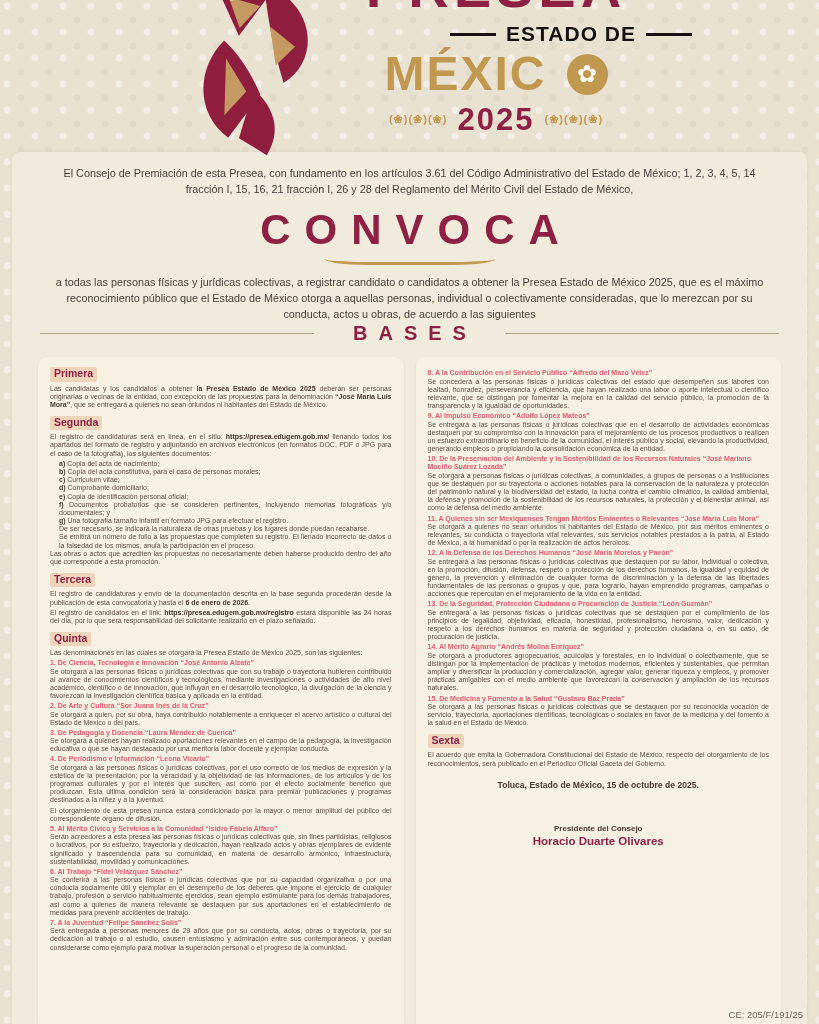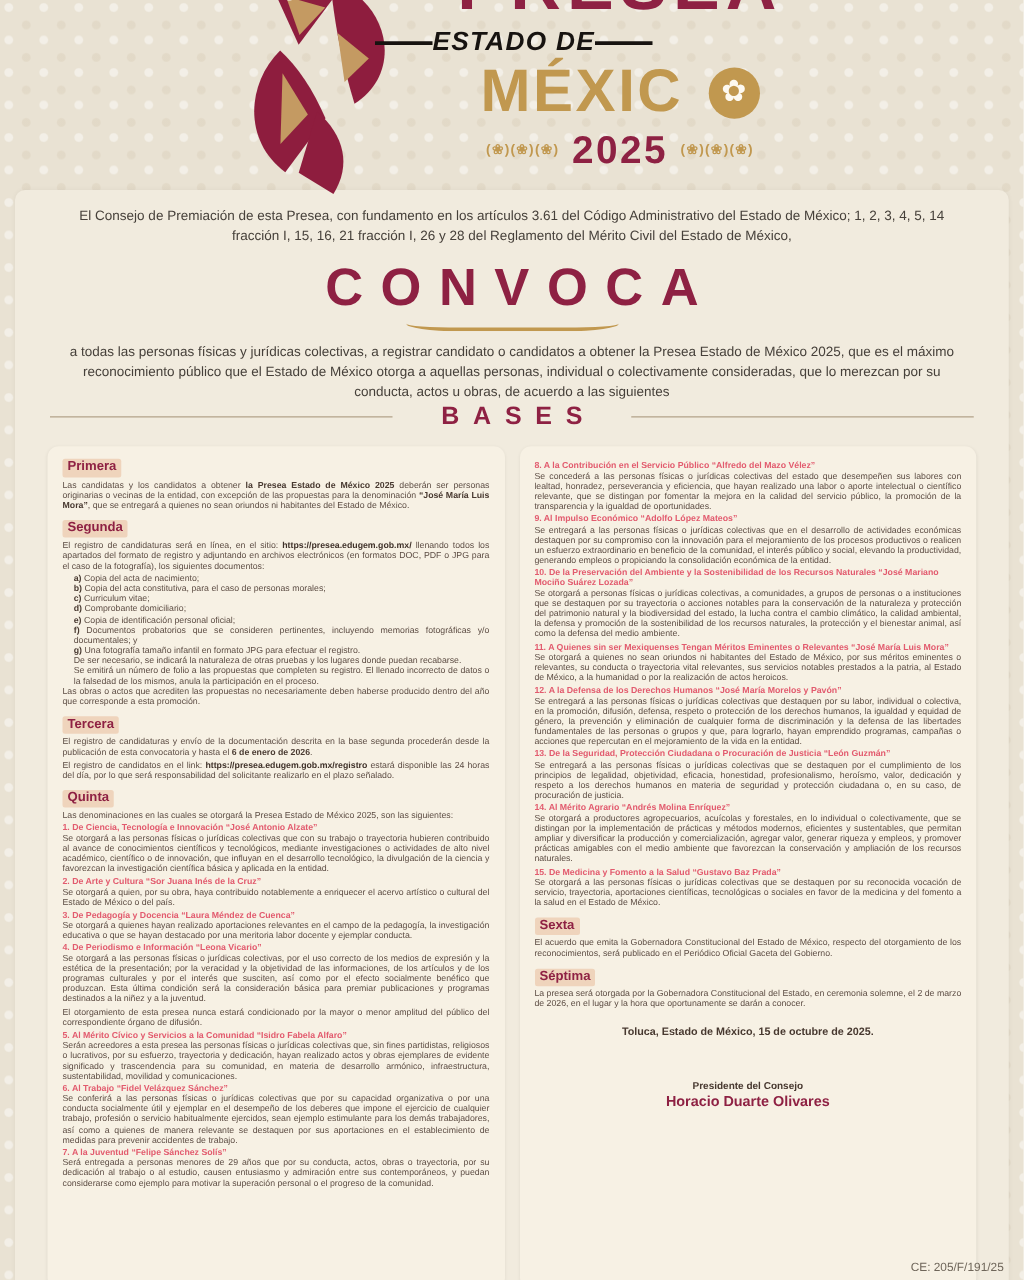--- a/index.html
+++ b/index.html
@@ -21,21 +21,21 @@
   .inner{position:relative;z-index:1;}
 
   
   .header{position:relative;height:152px;}
   .bird{position:absolute;left:182px;top:-14px;width:152px;height:172px;transform:rotate(-6deg);}
   .header-text{position:absolute;left:300px;top:0;width:392px;text-align:center;}
   .presea-title{
     font-size:56px;font-weight:800;letter-spacing:5px;
     color:var(--maroon);margin:-40px 0 0;line-height:1;
   }
-  .estado-row{display:flex;align-items:center;justify-content:flex-start;margin-top:6px;font-style:italic;}
+  .estado-row{display:flex;align-items:center;justify-content:flex-end;gap:10px;margin-top:6px;}
   .estado-dash{width:46px;height:3px;background:#171310;}
   .estado-label{font-size:21px;font-weight:800;color:#171310;letter-spacing:1px;}
   .mexico-row{margin-top:4px;display:flex;align-items:center;justify-content:center;gap:20px;}
   .mexico-title{font-size:48px;font-weight:800;color:var(--gold);letter-spacing:2px;line-height:1;}
   .mexico-o{
     display:inline-flex;align-items:center;justify-content:center;
     width:41px;height:41px;border-radius:50%;
     background:var(--gold);color:#fdf9f0;font-size:24px;line-height:1;
   }
   .year-row{display:flex;align-items:center;justify-content:center;gap:10px;margin-top:6px;}
@@ -166,21 +166,20 @@
                 <p class="b-dt" data-name="denomination-title">12. A la Defensa de los Derechos Humanos “José María Morelos y Pavón”</p>
                 <p class="b-db" data-name="paragraph">Se entregará a las personas físicas o jurídicas colectivas que destaquen por su labor, individual o colectiva, en la promoción, difusión, defensa, respeto o protección de los derechos humanos, la igualdad y equidad de género, la prevención y eliminación de cualquier forma de discriminación y la defensa de las libertades fundamentales de las personas o grupos y que, para lograrlo, hayan emprendido programas, campañas o acciones que repercutan en el mejoramiento de la vida en la entidad.</p>
                 <p class="b-dt" data-name="denomination-title">13. De la Seguridad, Protección Ciudadana o Procuración de Justicia “León Guzmán”</p>
                 <p class="b-db" data-name="paragraph">Se entregará a las personas físicas o jurídicas colectivas que se destaquen por el cumplimiento de los principios de legalidad, objetividad, eficacia, honestidad, profesionalismo, heroísmo, valor, dedicación y respeto a los derechos humanos en materia de seguridad y protección ciudadana o, en su caso, de procuración de justicia.</p>
                 <p class="b-dt" data-name="denomination-title">14. Al Mérito Agrario “Andrés Molina Enríquez”</p>
                 <p class="b-db" data-name="paragraph">Se otorgará a productores agropecuarios, acuícolas y forestales, en lo individual o colectivamente, que se distingan por la implementación de prácticas y métodos modernos, eficientes y sustentables, que permitan ampliar y diversificar la producción y comercialización, agregar valor, generar riqueza y empleos, y promover prácticas amigables con el medio ambiente que favorezcan la conservación y ampliación de los recursos naturales.</p>
                 <p class="b-dt" data-name="denomination-title">15. De Medicina y Fomento a la Salud “Gustavo Baz Prada”</p>
                 <p class="b-db" data-name="paragraph">Se otorgará a las personas físicas o jurídicas colectivas que se destaquen por su reconocida vocación de servicio, trayectoria, aportaciones científicas, tecnológicas o sociales en favor de la medicina y del fomento a la salud en el Estado de México.</p>
               </section>
               <section class="sec" data-name="base-section"><h3 class="sec-h" data-name="section-heading">Sexta</h3><p class="b-p" data-name="paragraph">El acuerdo que emita la Gobernadora Constitucional del Estado de México, respecto del otorgamiento de los reconocimientos, será publicado en el Periódico Oficial Gaceta del Gobierno.</p></section>
-              <section class="sec" data-name="base-section"><h3 class="sec-h" data-name="section-heading">Séptima</h3><p class="b-p" data-name="paragraph">La presea será otorgada por la Gobernadora Constitucional del Estado, en ceremonia solemne, el 2 de marzo de 2026, en el lugar y la hora que oportunamente se darán a conocer.</p></section>
             </div>
 
 
           <div class="date-line" data-name="date-line">Toluca, Estado de México, 15 de octubre de 2025.</div>
 
           <div class="sigs" data-name="signatures-row">
             <div class="sig" data-name="signature-president">
               <div class="sig-role" data-name="signature-president-role">Presidente del Consejo</div>
               <div class="sig-name" data-name="signature-president-name">Horacio Duarte Olivares</div>
             </div>

